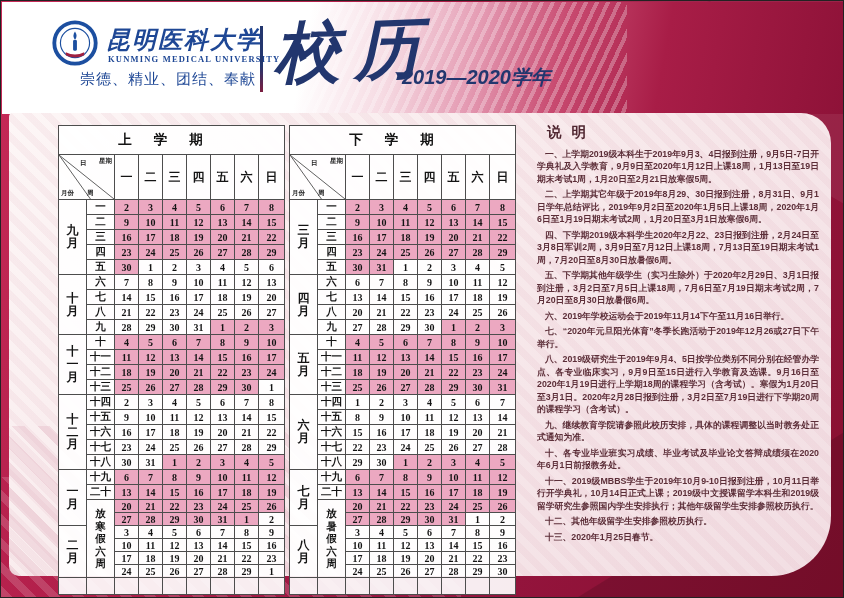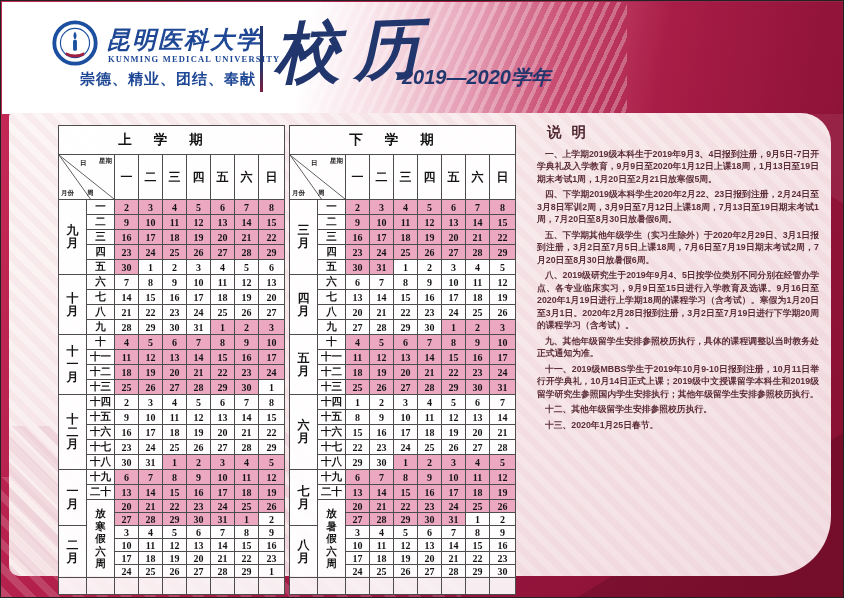--- a/index.html
+++ b/index.html
@@ -20,21 +20,21 @@
   
   .header{position:absolute;left:1px;top:1px;width:842px;height:112px;
     background:linear-gradient(100deg,#ffffff 0%,#ffffff 36%,#f6dbe3 46%,#e49ab2 56%,#c84a70 66%,#a81d47 78%,#8e1238 100%);}
   .header-stripes{position:absolute;left:295px;top:0;width:330px;height:112px;opacity:.35;
     background:repeating-linear-gradient(115deg,rgba(255,255,255,.8) 0 4px,rgba(255,255,255,0) 4px 10px);}
   .logo{position:absolute;left:50px;top:18px;width:46px;height:46px;}
   .uni-cn{position:absolute;left:104px;top:22px;font-family:"Liberation Serif",serif;
     font-weight:900;font-style:italic;font-size:24px;color:#1e4795;letter-spacing:2px;}
   .uni-en{position:absolute;left:106px;top:52px;font-family:"Liberation Serif",serif;
     font-weight:700;font-size:8.5px;color:#1e4795;letter-spacing:1.2px;}
-  .motto{position:absolute;left:78px;top:68px;font-size:15px;font-weight:700;color:#1e4795;letter-spacing:1px;}
+  .motto{position:absolute;left:78px;top:68px;font-size:15px;font-weight:400;color:#1e4795;letter-spacing:1px;}
   .divider{position:absolute;left:258px;top:24px;width:3px;height:66px;
     background:linear-gradient(180deg,#23366e 0%,#23366e 60%,#7c1d3f 100%);}
   .calli{position:absolute;left:272px;top:4px;font-family:"DejaVu Serif",serif;
     font-weight:900;font-style:italic;font-size:66px;color:#22366e;letter-spacing:14px;
     transform:rotate(-2deg);}
   .year-range{position:absolute;left:400px;top:62px;font-size:20px;font-weight:900;color:#22366e;font-style:italic;}
 
   
   .panel{position:absolute;left:8px;top:112px;width:822px;height:463px;
     border-radius:4px 30px 60px 10px;
@@ -809,24 +809,28 @@
               <td></td>
               <td></td>
             </tr>
           </tbody>
         </table>
       </div>
     <div class="notes" id="notes">
       <div class="notes-title">说明</div>
       <div id="notes-list">
           <p class="note">一、上学期2019级本科生于2019年9月3、4日报到注册，9月5日-7日开学典礼及入学教育，9月9日至2020年1月12日上课18周，1月13日至19日期末考试1周，1月20日至2月21日放寒假5周。</p>
+          <p class="note">二、上学期其它年级于2019年8月29、30日报到注册，8月31日、9月1日学年总结评比，2019年9月2日至2020年1月5日上课18周，2020年1月6日至1月19日期末考试2周，1月20日至3月1日放寒假6周。</p>
           <p class="note">四、下学期2019级本科学生2020年2月22、23日报到注册，2月24日至3月8日军训2周，3月9日至7月12日上课18周，7月13日至19日期末考试1周，7月20日至8月30日放暑假6周。</p>
           <p class="note">五、下学期其他年级学生（实习生除外）于2020年2月29日、3月1日报到注册，3月2日至7月5日上课18周，7月6日至7月19日期末考试2周，7月20日至8月30日放暑假6周。</p>
+          <p class="note">六、2019年学校运动会于2019年11月14下午至11月16日举行。</p>
+          <p class="note">七、“2020年元旦阳光体育”冬季长跑活动于2019年12月26或27日下午举行。</p>
           <p class="note">八、2019级研究生于2019年9月4、5日按学位类别不同分别在经管办学点、各专业临床实习，9月9日至15日进行入学教育及选课。9月16日至2020年1月19日进行上学期18周的课程学习（含考试）。寒假为1月20日至3月1日。2020年2月28日报到注册，3月2日至7月19日进行下学期20周的课程学习（含考试）。</p>
-          <p class="note">九、其他年级留学生安排参照校历执行，具体的课程调整以当时教务处正式通知为准。</p>
+          <p class="note">九、继续教育学院请参照此校历安排，具体的课程调整以当时教务处正式通知为准。</p>
+          <p class="note">十、各专业毕业班实习成绩、毕业考试及毕业论文答辩成绩须在2020年6月1日前报教务处。</p>
           <p class="note">十一、2019级MBBS学生于2019年10月9-10日报到注册，10月11日举行开学典礼，10月14日正式上课；2019级中文授课留学本科生和2019级留学研究生参照国内学生安排执行；其他年级留学生安排参照校历执行。</p>
           <p class="note">十二、其他年级留学生安排参照校历执行。</p>
           <p class="note">十三、2020年1月25日春节。</p>
         </div>
     </div>
   </div>
 
 </div>
 
 </body></html>

